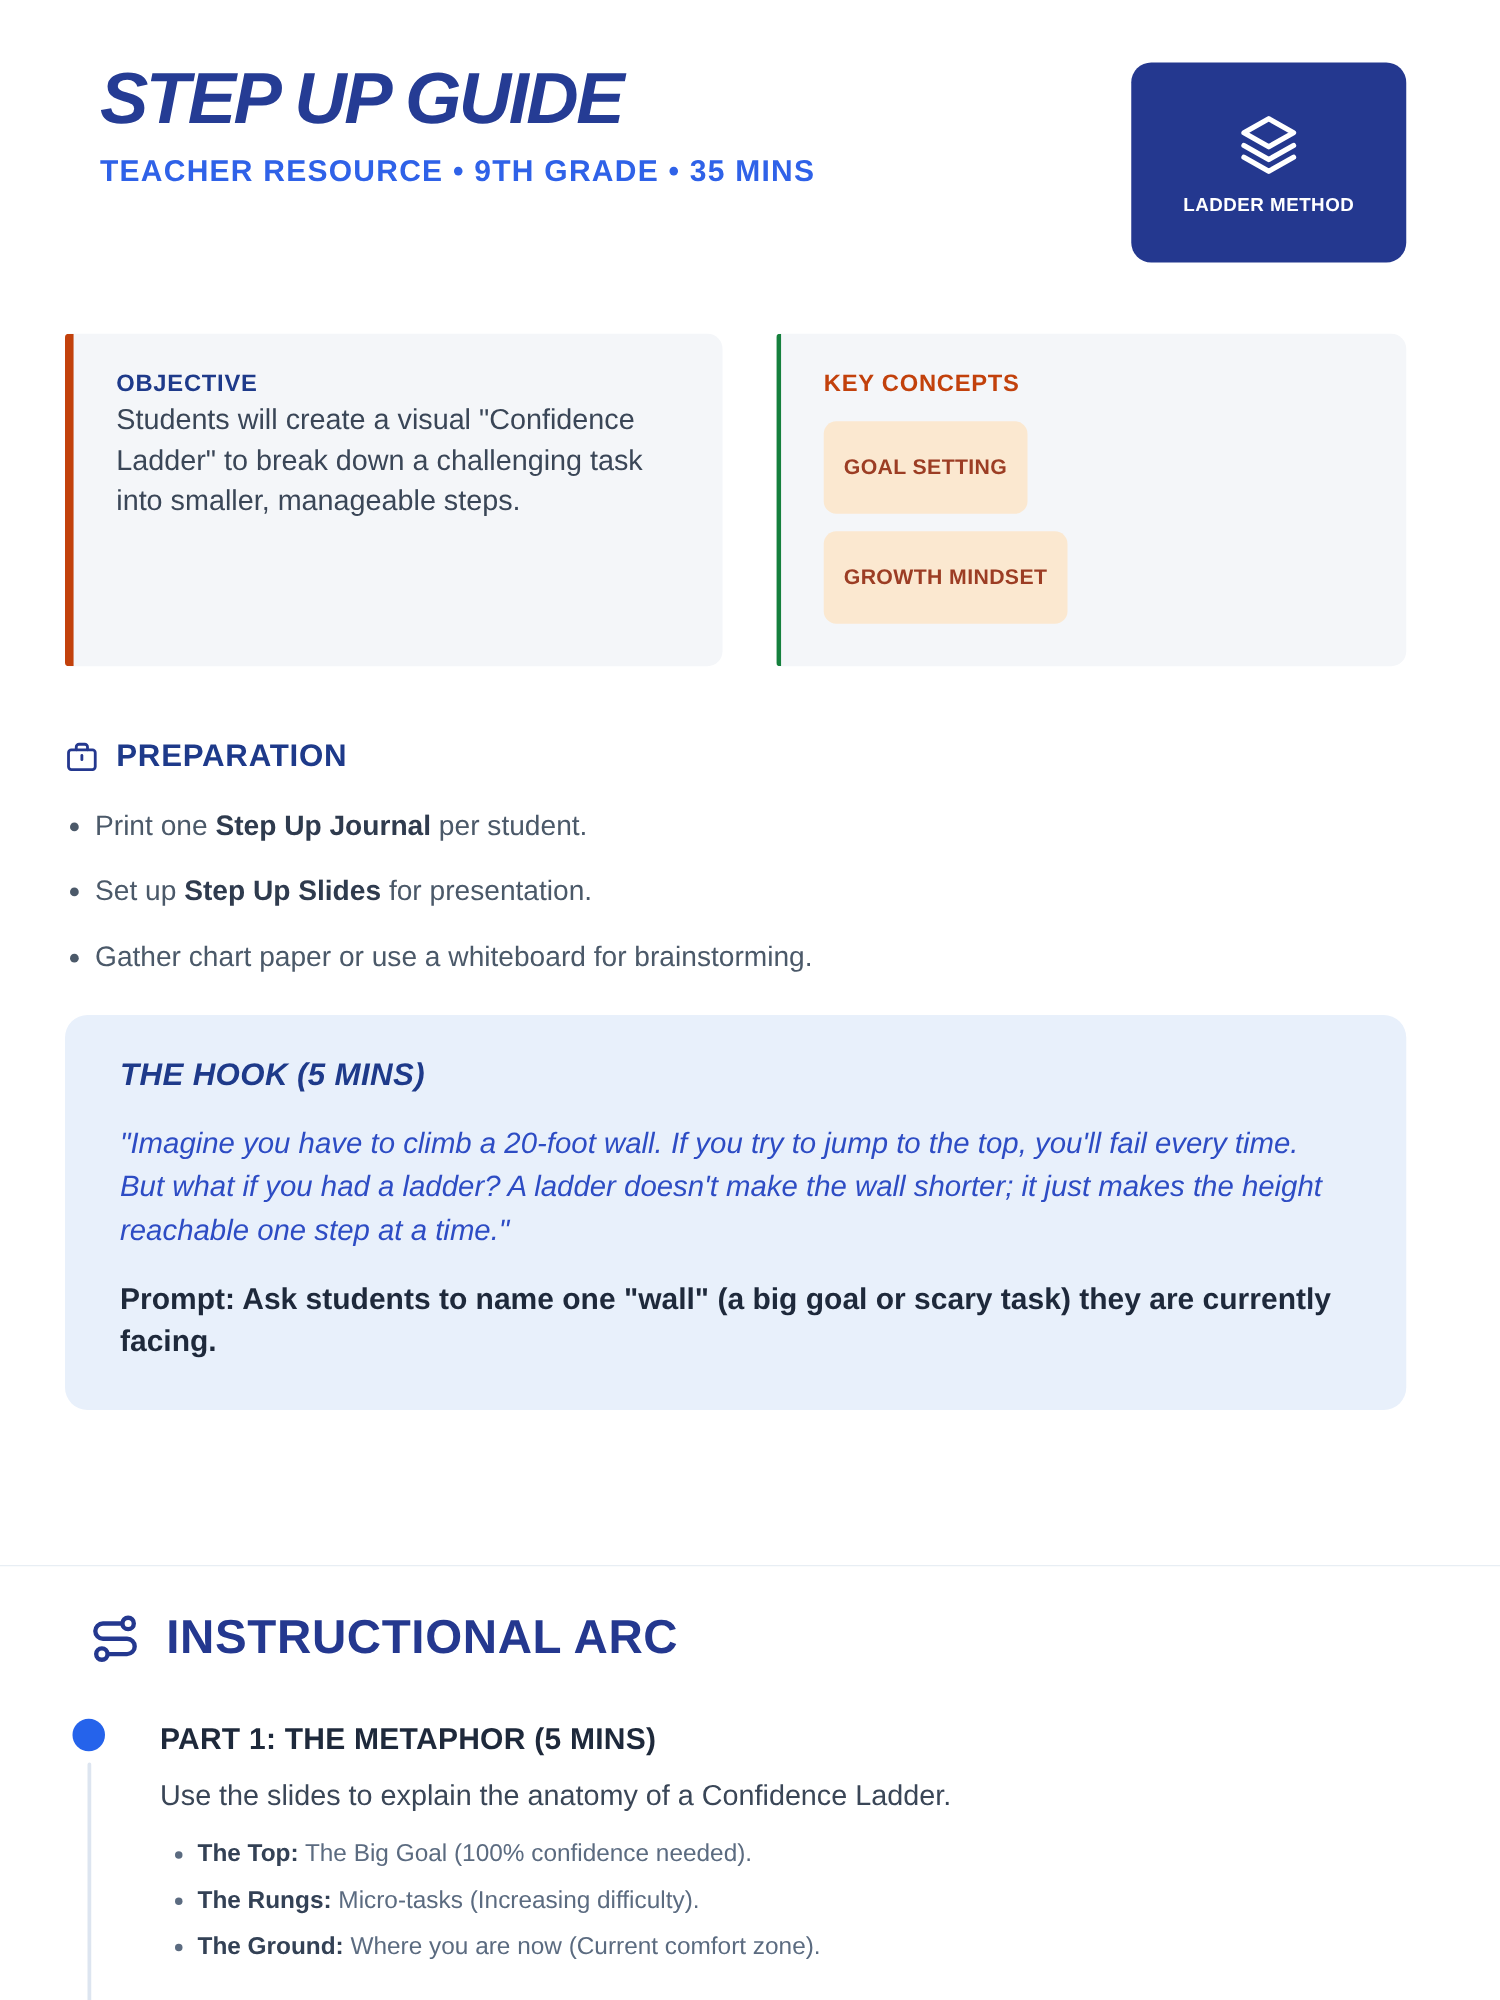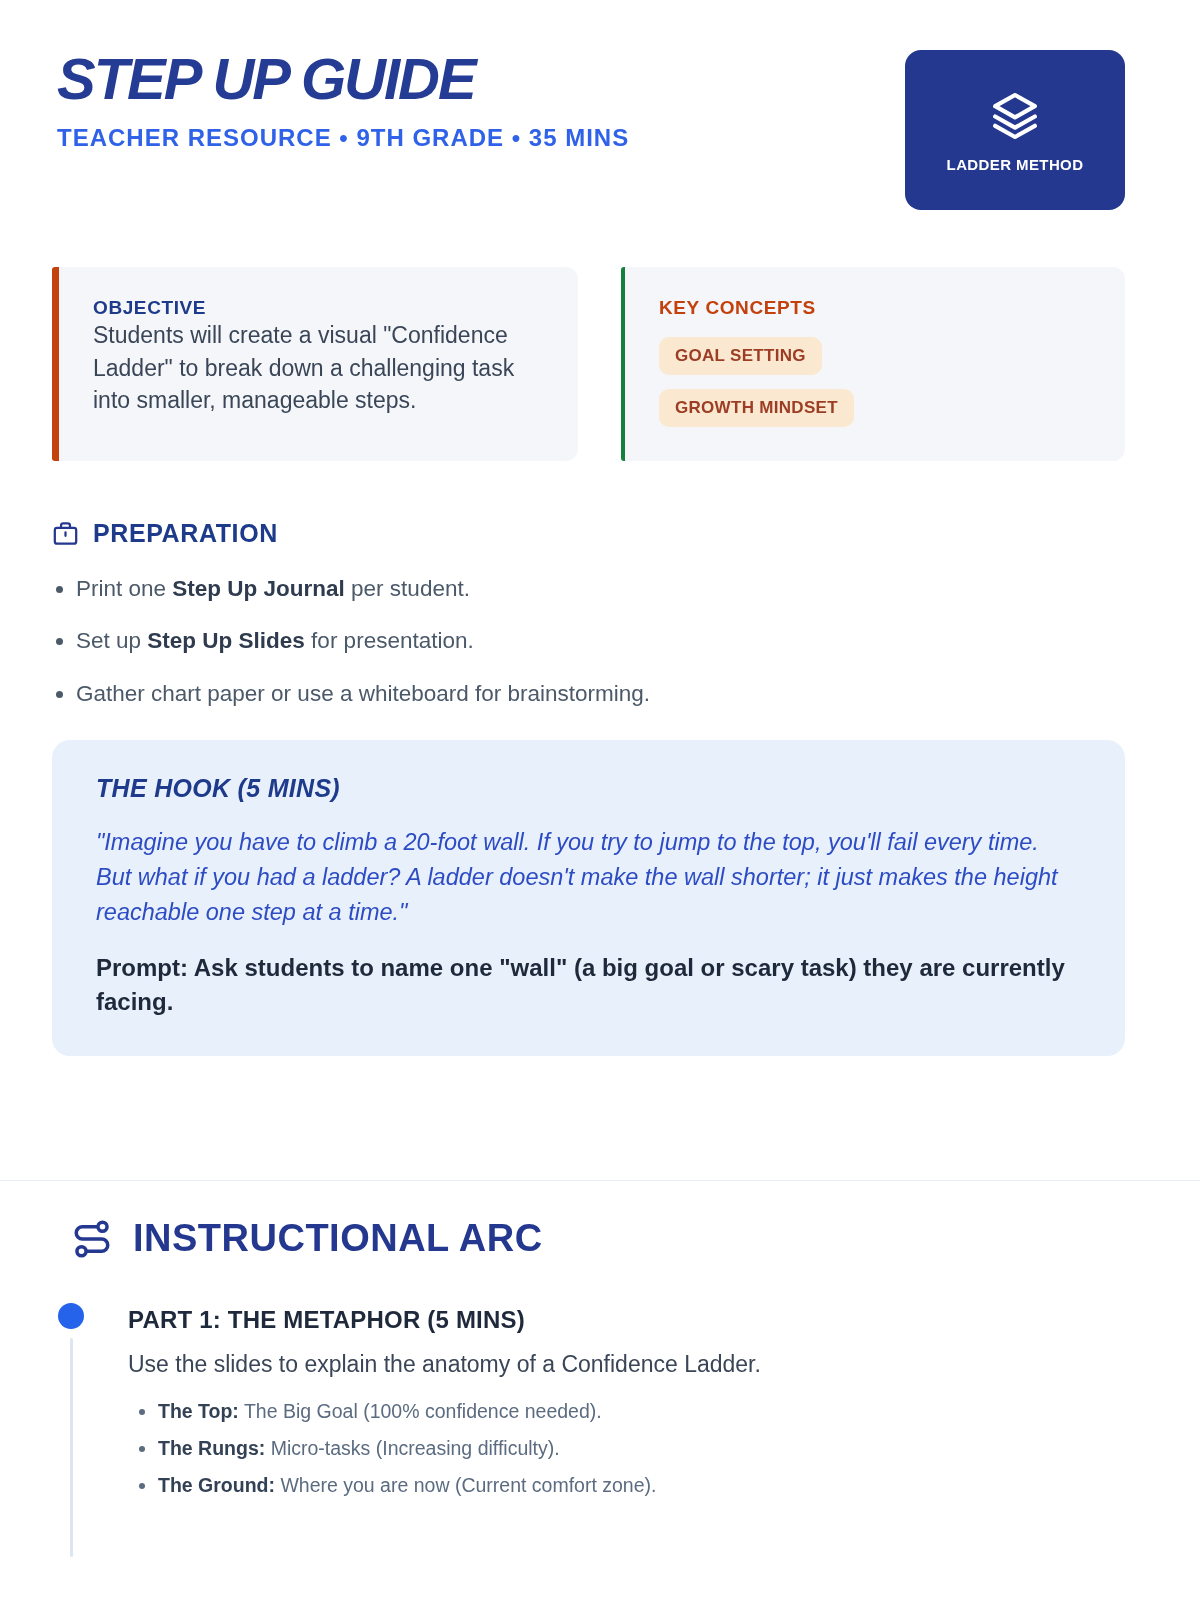--- a/index.html
+++ b/index.html
@@ -8,20 +8,21 @@
     font-family: "Liberation Sans", "DejaVu Sans", sans-serif;
     width: 1200px; height: 1600px; overflow: hidden;
     color: #334155;
   }
   .page { width: 1200px; height: 1600px; overflow: hidden; background: #fff; }
 
   
   .header {
     display: flex; justify-content: space-between; align-items: flex-start;
     padding: 50px 75px 0 57px;
+    margin-left: 23px;
   }
   .title {
     font-size: 58px; font-weight: bold; font-style: italic;
     color: #253c94; letter-spacing: -2px; line-height: 1.0;
   }
   .subtitle {
     margin-top: 16px; font-size: 24px; font-weight: bold;
     color: #2f62e8; letter-spacing: 1px;
   }
   .badge {
@@ -39,21 +40,21 @@
   }
   .info-card.objective { border-left: 7px solid #c2410c; width: 526px; }
   .info-card.concepts  { border-left: 4px solid #15803d; width: 504px; }
   .card-heading { font-size: 19px; font-weight: bold; letter-spacing: 0.6px; }
   .card-heading.blue-h   { color: #1e3a8a; }
   .card-heading.orange-h { color: #c2410c; }
   .objective-text { font-size: 23px; line-height: 1.42; color: #3a4657; }
   .tags { margin-top: 18px; display: flex; flex-wrap: wrap; gap: 14px; width: 360px; }
   .tag {
     background: #fbe8d0; color: #9c3d24; font-weight: bold; font-size: 17px;
-    padding: 9px 16px; border-radius: 10px; letter-spacing: 0.3px; white-space: nowrap;
+    padding: 27px 16px; border-radius: 10px; letter-spacing: 0.3px; white-space: nowrap;
   }
 
   
   .prep { margin: 58px 75px 0 52px; }
   .section-heading {
     display: flex; align-items: center; gap: 14px;
     color: #1e3a8a; font-weight: bold; font-size: 25px; letter-spacing: 0.6px;
   }
   .prep ul { margin: 26px 0 0 0; padding-left: 24px; list-style: disc; }
   .prep li { font-size: 22.5px; color: #4b5969; margin-bottom: 23px; line-height: 1.3; }

